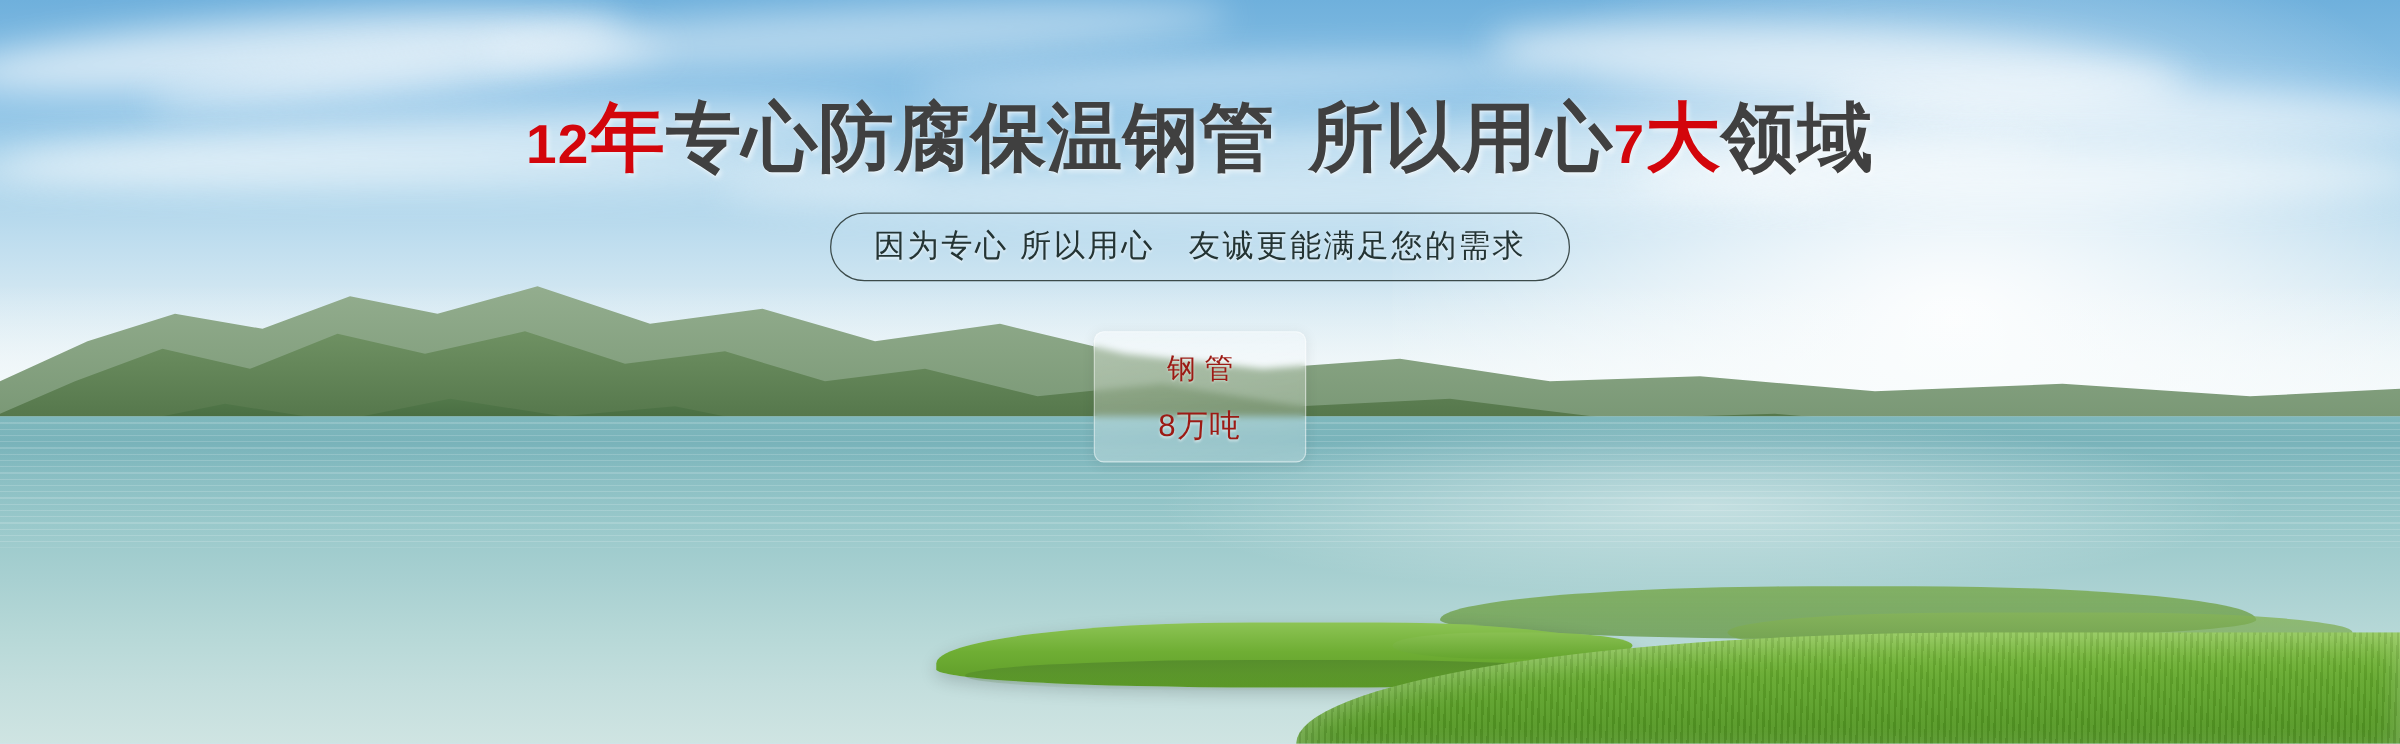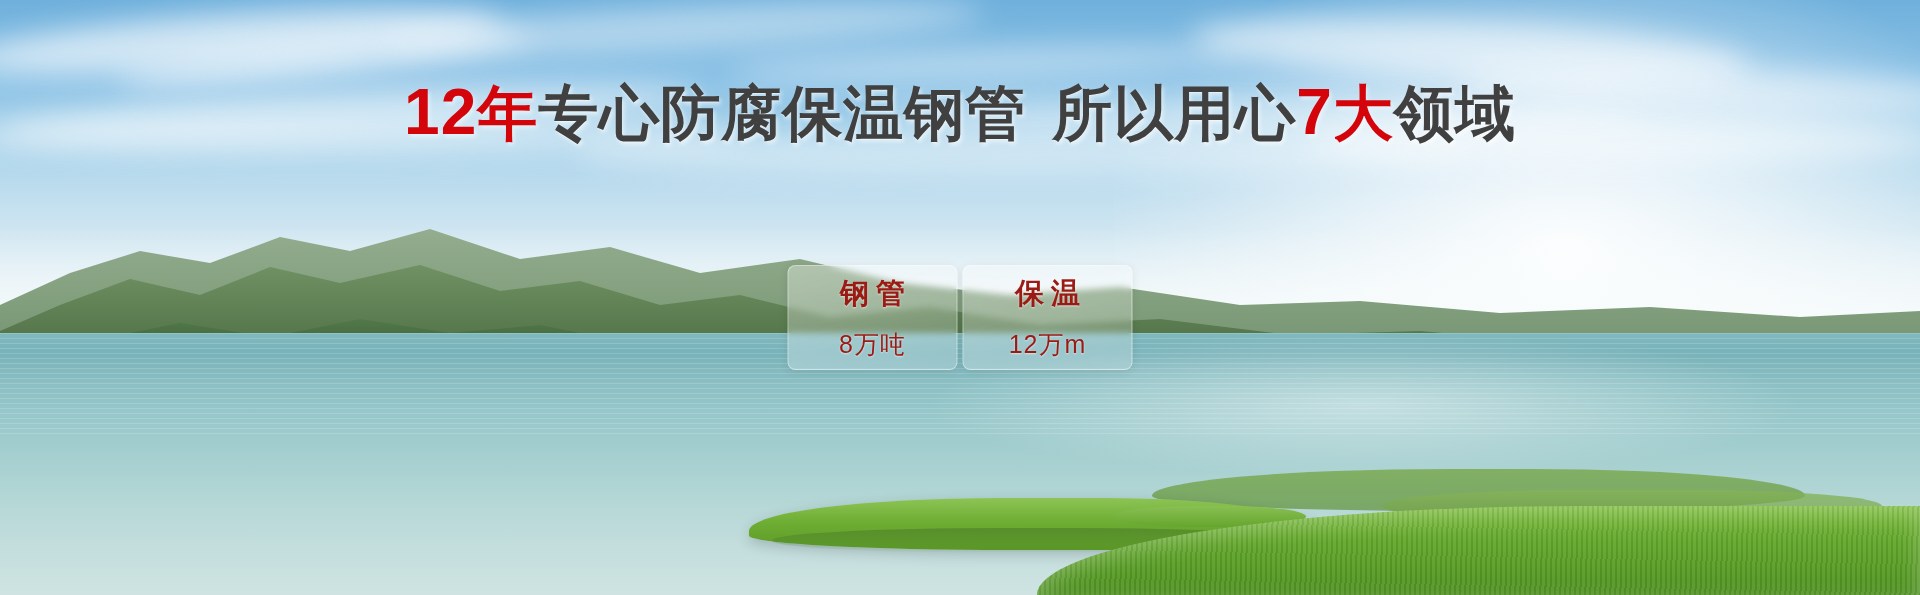--- a/index.html
+++ b/index.html
@@ -87,42 +87,42 @@
 
   .headline { position:absolute; top:80px; left:0; width:100%;
               text-align:center; white-space:nowrap;
               font-size:60px; font-weight:bold; letter-spacing:1px;
               line-height:1; }
   .headline .dark { color:#404040;
               text-shadow:2px 3px 4px rgba(255,255,255,.55),
                           0 1px 0 rgba(255,255,255,.4); }
   .headline .red  { color:#d3050b;
               text-shadow:2px 3px 4px rgba(255,255,255,.5); }
-  .headline .num  { font-size:64px; }
+  .headline .num  { font-size:44px; }
   .headline .gap  { display:inline-block; width:26px; }
 
   .pill { position:absolute; top:170px; left:50%; transform:translateX(-50%);
           border:1.5px solid #3b4a4a; border-radius:30px;
           padding:9px 34px 11px; font-size:25px; color:#243434;
           letter-spacing:2px; white-space:nowrap;
           text-shadow:0 1px 2px rgba(255,255,255,.6); }
 
   
   .cards { position:absolute; top:265px; left:50%; transform:translateX(-50%);
            display:flex; gap:5px; }
   .card { width:170px; height:105px; border-radius:8px;
           background:linear-gradient(160deg,
             rgba(255,255,255,.34), rgba(255,255,255,.18));
           border:1px solid rgba(255,255,255,.45);
           backdrop-filter:blur(3px);
           box-shadow:0 2px 10px rgba(0,0,0,.08);
           display:flex; flex-direction:column;
           align-items:center; justify-content:center; gap:14px; }
-  .card-title { font-size:29px; color:#9c1a14; letter-spacing:7px;
-                text-indent:7px; font-weight:700;
+  .card-title { font-size:23px; color:#9c1a14; letter-spacing:7px;
+                text-indent:7px; font-weight:400;
                 text-shadow:0 1px 2px rgba(255,255,255,.55); }
   .card-value { font-size:25px; color:#9c1a14; letter-spacing:1px;
                 text-shadow:0 1px 2px rgba(255,255,255,.55); }
   .card-value .sup { font-size:15px; vertical-align:super; }
 </style>
 </head>
 <body>
 
 <div class="banner">
 
@@ -173,33 +173,28 @@
     <div class="islet-s"></div>
     <div class="grass-right"></div>
   </div>
 
   <div class="content">
 
     <div class="headline">
       <span class="red num">12</span><span class="red">年</span><span class="dark">专心防腐保温钢管</span><span class="gap"></span><span class="dark">所以用心</span><span class="red num">7</span><span class="red">大</span><span class="dark">领域</span>
     </div>
 
+    <div class="pill">因为专心 所以用心　友诚更能满足您的需求</div>
 
     <div class="cards">
 
       <div class="card">
         <div class="card-title">钢管</div>
         <div class="card-value">
           <span>8万吨</span>
         </div>
       </div>
 
 
-      <div class="card">
-        <div class="card-title">保温</div>
-        <div class="card-value">
-          <span>12万m</span>
-        </div>
-      </div>
 
     </div>
   </div>
 </div>
 
 </body></html>

